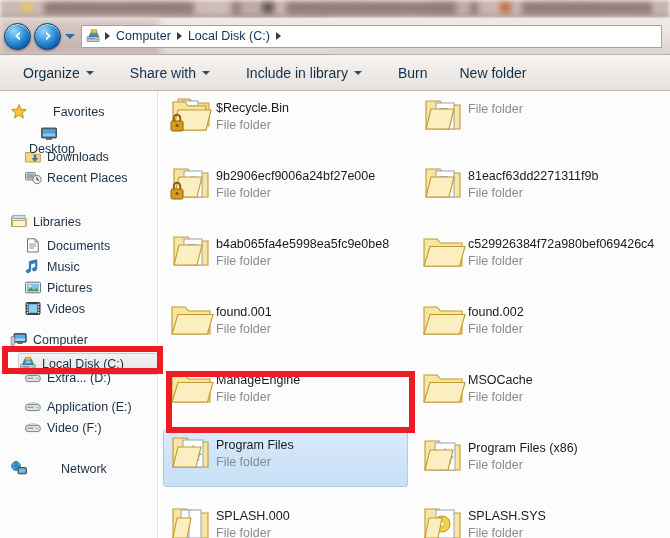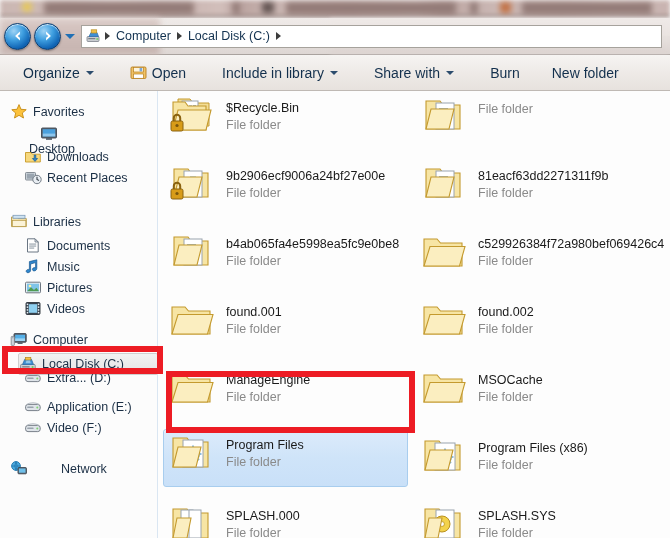--- a/index.html
+++ b/index.html
@@ -132,21 +132,21 @@
     border: 1px solid #cfcfcf; border-radius: 2px;
   }
 
   
   .filelist { position: absolute; left: 158px; top: 91px; width: 512px; height: 447px; overflow: hidden; }
   .fitem {
     position: absolute; display: flex; align-items: flex-start;
     height: 52px; cursor: default;
   }
   .ficon { width: 46px; height: 46px; position: relative; flex: none; }
-  .ftext { margin-left: 12px; padding-top: 7px; }
+  .ftext { margin-left: 2px; padding-top: 7px; }
   .fname { font-size: 12.5px; color: #1a1a1a; line-height: 16px; white-space: nowrap; }
   .fkind { font-size: 12.5px; color: #8a8a8a; line-height: 16px; margin-top: 1px; }
   .fitem.selected {
     background: linear-gradient(to bottom, #dcebfb 0%, #cfe4f9 50%, #c9e0f8 100%);
     border: 1px solid #a8cdee; border-radius: 3px;
     box-shadow: inset 0 1px 0 rgba(255,255,255,.85);
   }
 
   
   .redbox {
@@ -207,48 +207,37 @@
       <span class="sep"></span>
     </div>
   </div>
 
   <div class="toolbar">
     <div class="tbitem">
       <span>Organize</span>
       <span class="tbcaret"></span>
     </div>
     <div class="tbitem" style="margin-left:18px;">
-      <span class="openico">
-        <svg width="17" height="15" viewBox="0 0 17 15">
-          <rect x="1" y="2" width="15" height="11.5" rx="1.2" fill="#f0c368" stroke="#b9801f" stroke-width=".9"></rect>
-          <rect x="3.6" y="2.4" width="9.8" height="4.6" fill="#fdf4dc" stroke="#b9801f" stroke-width=".7"></rect>
-          <rect x="3.6" y="9" width="9.8" height="4.3" fill="#ffffff" stroke="#b9801f" stroke-width=".7"></rect>
-          <rect x="9.6" y="3" width="2.6" height="3.4" fill="#7fa8d8"></rect>
-        </svg>
-      </span>
-      <span>Open</span>
+      <span>Share with</span>
+      <span class="tbcaret"></span>
     </div>
     <div class="tbitem" style="margin-left:18px;">
       <span>Include in library</span>
       <span class="tbcaret"></span>
     </div>
     <div class="tbitem" style="margin-left:18px;">
-      <span>Share with</span>
-      <span class="tbcaret"></span>
-    </div>
-    <div class="tbitem" style="margin-left:18px;">
       <span>Burn</span>
     </div>
     <div class="tbitem" style="margin-left:14px;">
       <span>New folder</span>
     </div>
   </div>
 
   <div class="sidebar" id="sidebar">
-      <div class="navrow" style="top: 10px; left: 10px;">
+      <div class="navrow" style="top: 10px; left: 10px; gap: 20px;">
         <span class="nico"><svg width="18" height="17" viewBox="0 0 18 17">
             <path d="M9 1.6 L11 6.3 L16.2 6.7 L12.3 10 L13.5 15 L9 12.3 L4.5 15 L5.7 10 L1.8 6.7 L7 6.3 Z" fill="#fcc23c" stroke="#c58a12" stroke-width=".9"></path>
           </svg></span>
         <span class="ntext">Favorites</span>
       </div>
       <div class="navrow" style="top: 34px; left: 24px; flex-direction: column;">
         <span class="nico"><svg width="18" height="17" viewBox="0 0 18 17">
             <rect x="1.5" y="3" width="15" height="10" rx="1" fill="#5b6672" stroke="#3d4650" stroke-width=".9"></rect>
             <rect x="2.8" y="4.2" width="12.4" height="7.2" fill="#4aa0dd"></rect>
             <rect x="2.8" y="8.6" width="12.4" height="2.8" fill="#8fc6ec"></rect>

